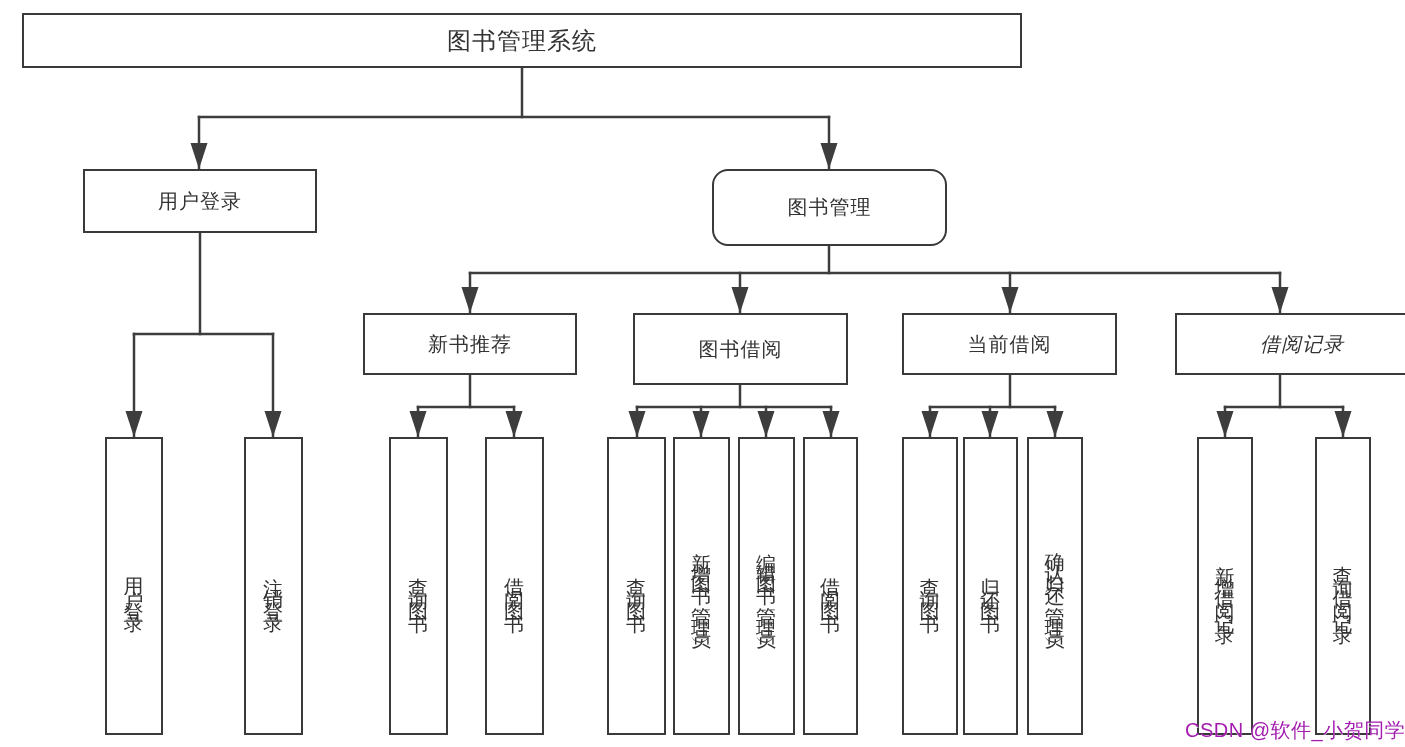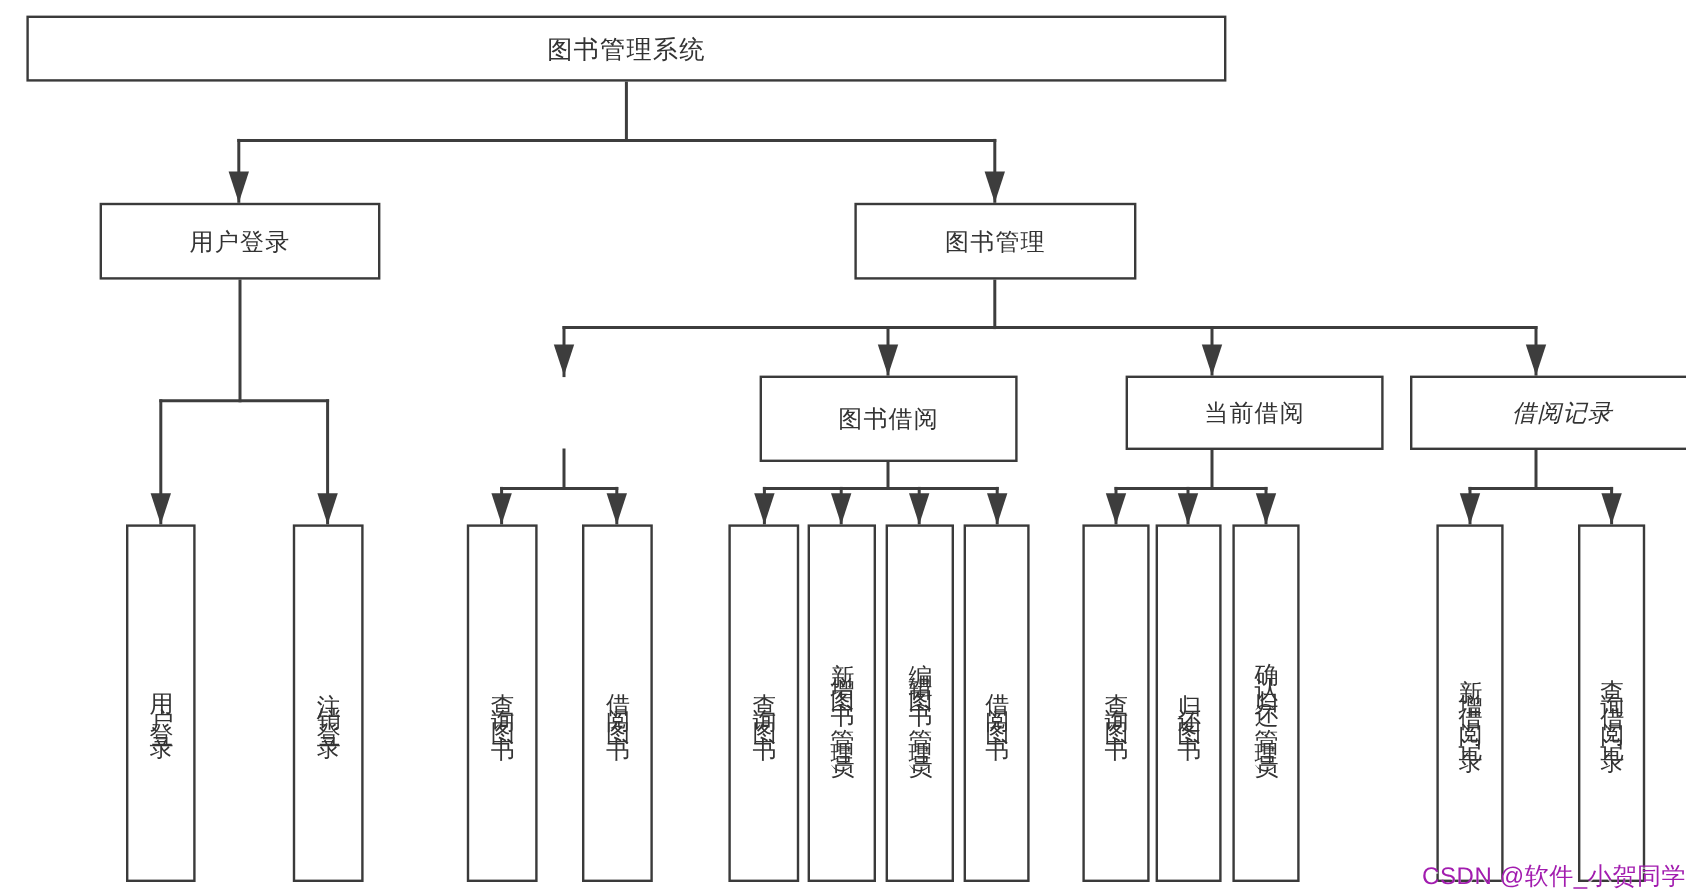--- a/index.html
+++ b/index.html
@@ -18,21 +18,21 @@
     border:2.5px solid #3a3a3a;
     display:flex;
     align-items:center;
     justify-content:center;
   }
   .hlabel{
     font-size:20px;
     letter-spacing:1px;
     white-space:nowrap;
   }
-  .root-label{font-size:21px;}
+  .root-label{font-size:24px;}
   .vbox span{
     writing-mode:vertical-rl;
     text-orientation:mixed;
     font-size:20px;
     letter-spacing:12px;
     line-height:1.0;
     white-space:nowrap;
   }
   svg.connectors{
     position:absolute;
@@ -108,28 +108,31 @@
     <line x1="1343" y1="407" x2="1343" y2="437" marker-end="url(#ah)"></line>
   </svg>
 
   <div class="box" style="left:22px;top:13px;width:1000px;height:55px;">
     <span class="hlabel root-label">图书管理系统</span>
   </div>
 
   <div class="box" style="left:83px;top:169px;width:234px;height:64px;">
     <span class="hlabel">用户登录</span>
   </div>
-  <div class="box" style="left:712px;top:169px;width:235px;height:64px;">
+  <div class="box" style="left:712px;top:169px;width:235px;height:77px;border-radius:16px;">
     <span class="hlabel">图书管理</span>
   </div>
 
+  <div class="box" style="left:363px;top:313px;width:214px;height:62px;">
+    <span class="hlabel">新书推荐</span>
+  </div>
   <div class="box" style="left:633px;top:313px;width:215px;height:72px;">
     <span class="hlabel">图书借阅</span>
   </div>
-  <div class="box" style="left:902px;top:313px;width:215px;height:62px;margin-left:36px;">
+  <div class="box" style="left:902px;top:313px;width:215px;height:62px;">
     <span class="hlabel">当前借阅</span>
   </div>
   <div class="box" style="left:1175px;top:313px;width:254px;height:62px;font-style:italic;">
     <span class="hlabel">借阅记录</span>
   </div>
 
   <div class="box vbox" style="left:105px;top:437px;width:58px;height:298px;">
     <span>用户登录</span>
   </div>
   <div class="box vbox" style="left:244px;top:437px;width:59px;height:298px;">

